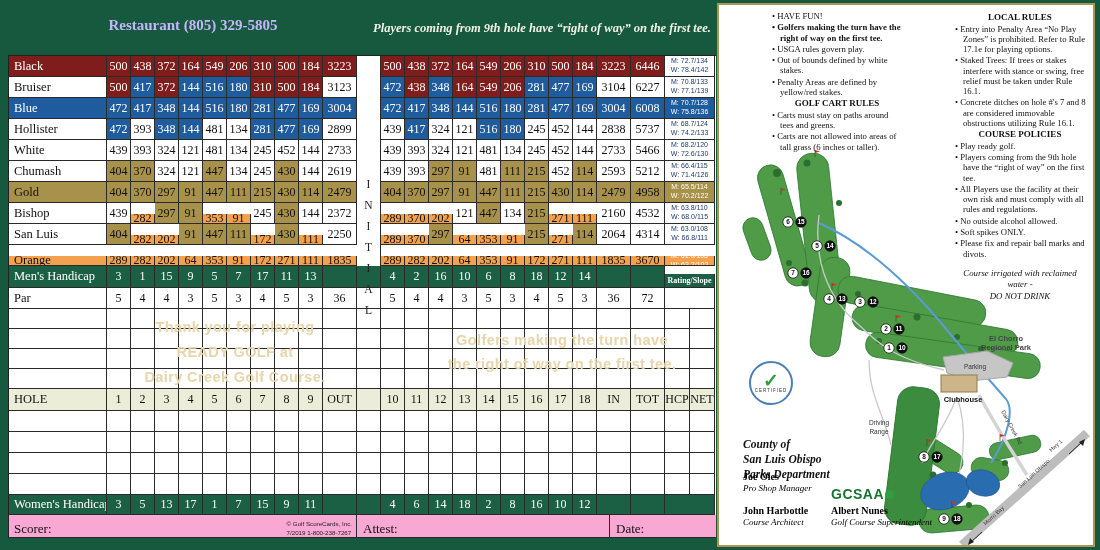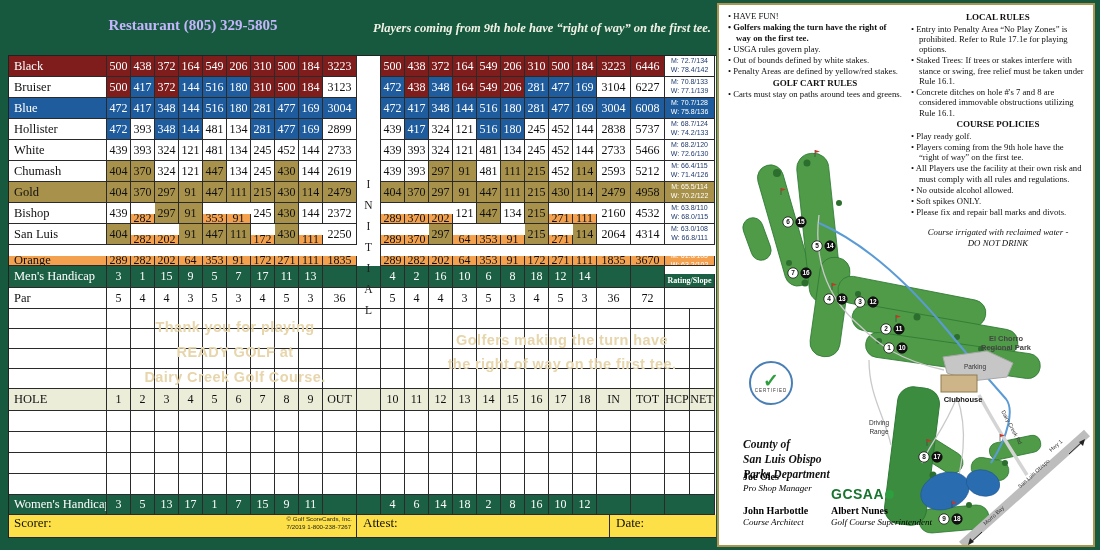--- a/index.html
+++ b/index.html
@@ -38,32 +38,32 @@
   #initial{position:absolute;left:357px;top:173px;width:23px;height:148px;display:flex;
            flex-direction:column;justify-content:space-around;align-items:center;
            font-size:11.5px;color:#222;z-index:4;}
   
   .wm{position:absolute;font-family:"Liberation Sans",sans-serif;font-weight:bold;
       color:#e7d5ab;text-align:center;z-index:4;letter-spacing:.4px;}
   #wm1{left:110px;top:315px;width:250px;font-size:14.5px;line-height:25px;}
   #wm2{left:412px;top:328px;width:300px;font-size:14.5px;line-height:24px;}
   
   .srow{display:flex;height:23px;}
-  .srow>div{box-sizing:border-box;border-bottom:1px solid #2a2a2a;background:#fde047;
-            display:flex;align-items:flex-start;font-size:13px;color:#111;}
+  .srow>div{box-sizing:border-box;border-bottom:1px solid #2a2a2a;background:#f9a8d4;
+            display:flex;align-items:flex-end;font-size:13px;color:#111;}
   .s1{width:348px;border-right:1px solid #2a2a2a;justify-content:space-between;padding:0 4px 0 5px;}
   .s2{width:253px;border-right:1px solid #2a2a2a;padding-left:6px;}
   .s3{flex:1;padding-left:6px;}
   .copy{display:flex;flex-direction:column;font-family:"Liberation Sans",sans-serif;
         font-size:6.2px;line-height:1.35;color:#222;text-align:left;}
   
   #panel{position:absolute;left:717px;top:3px;width:378px;height:544px;background:#fff;
          border:2px solid #ab9551;box-sizing:border-box;overflow:hidden;}
   .cols{position:relative;display:flex;gap:7px;padding:6px 7px 0 8px;z-index:2;}
-  .col{width:50%;font-size:8.7px;line-height:1.18;color:#111;}
+  .col{width:50%;font-size:8.7px;line-height:1.18;color:#111;margin-left:44px;}
   .rh{text-align:center;font-weight:bold;font-size:9px;margin:1px 0;}
   .bul{padding-left:9px;text-indent:-8px;margin-bottom:1px;}
   .bul::before{content:"•  ";}
   .bold{font-weight:bold;}
   .note{font-style:italic;text-align:center;margin-top:9px;font-size:8.8px;line-height:1.3;}
   #map{position:absolute;left:0;top:140px;width:378px;height:402px;z-index:1;}
   .mlbl{font-family:"Liberation Sans",sans-serif;font-size:6.5px;fill:#333;}
   .mb{font-weight:bold;font-size:7.5px;fill:#444;}
   .mbb{font-weight:bold;font-size:7.5px;fill:#111;}
   .msm{font-size:5.5px;fill:#333;}
@@ -743,20 +743,21 @@
   <div id="panel">
     <div class="cols">
       <div class="col" id="col1">
           <div class="bul">HAVE FUN!</div>
           <div class="bul bold">Golfers making the turn have the right of way on the first tee.</div>
           <div class="bul">USGA rules govern play.</div>
           <div class="bul">Out of bounds defined by white stakes.</div>
           <div class="bul">Penalty Areas are defined by yellow/red stakes.</div>
           <div class="rh">GOLF CART RULES</div>
           <div class="bul">Carts must stay on paths around tees and greens.</div>
+          <div class="bul">Carts are not allowed into areas of tall grass (6 inches or taller).</div>
         </div>
       <div class="col" id="col2">
           <div class="rh">LOCAL RULES</div>
           <div class="bul">Entry into Penalty Area “No Play Zones” is prohibited. Refer to Rule 17.1e for playing options.</div>
           <div class="bul">Staked Trees: If trees or stakes interfere with stance or swing, free relief must be taken under Rule 16.1.</div>
           <div class="bul">Concrete ditches on hole #'s 7 and 8 are considered immovable obstructions utilizing Rule 16.1.</div>
           <div class="rh">COURSE POLICIES</div>
           <div class="bul">Play ready golf.</div>
           <div class="bul">Players coming from the 9th hole have the “right of way” on the first tee.</div>
           <div class="bul">All Players use the facility at their own risk and must comply with all rules and regulations.</div>

